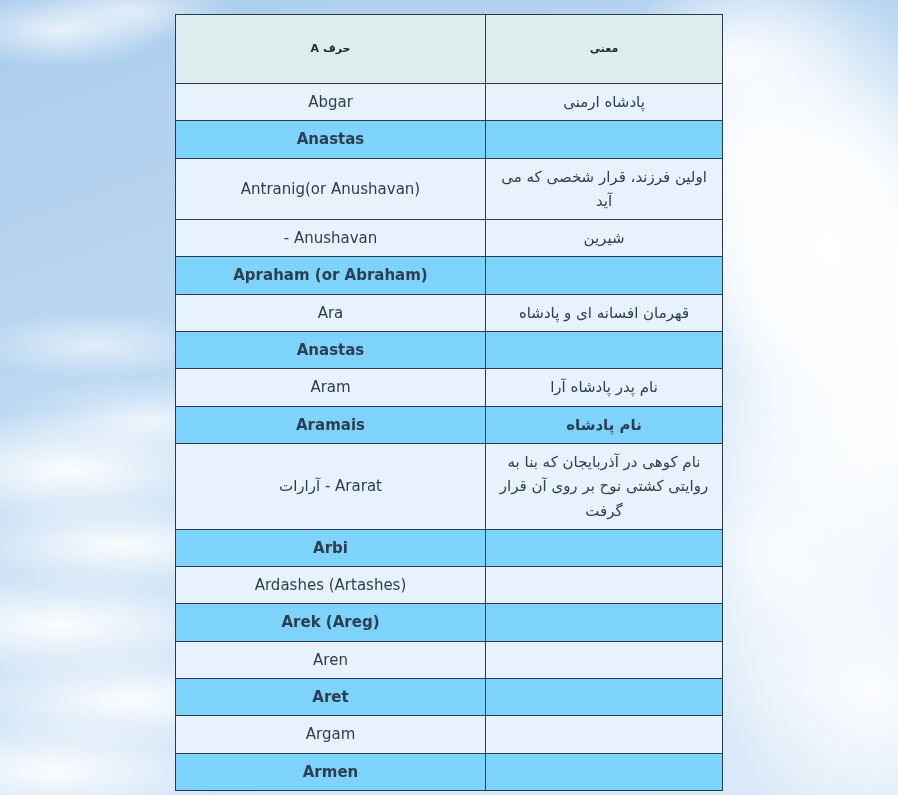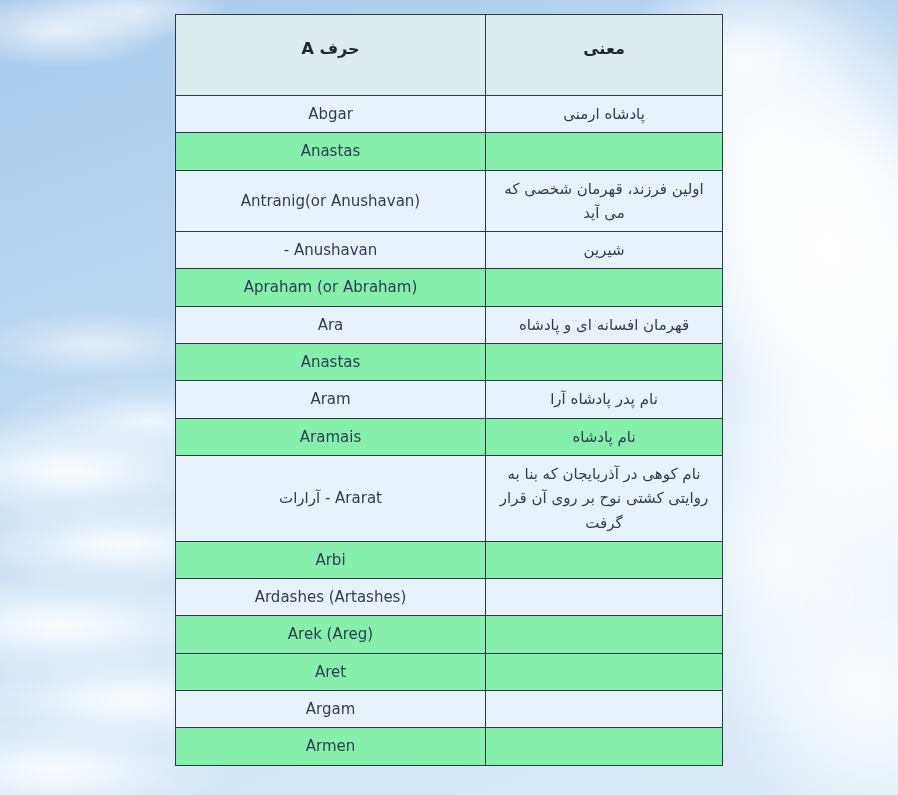--- a/index.html
+++ b/index.html
@@ -81,30 +81,31 @@
     padding: 6px 10px;
     line-height: 1.62;
     font-size: 15px;
     color: #2c3e50;
     word-wrap: break-word;
   }
   table.names-table thead th {
     background-color: #dfeced;
     color: #1d2730;
     font-weight: bold;
-    font-size: 16px;
+    font-size: 11px;
     height: 52px;
     padding-top: 8px;
-    padding-bottom: 20px;
+    padding-bottom: 8px;
   }
   table.names-table tbody tr.row-light td {
     background-color: #e8f2fc;
   }
   table.names-table tbody tr.row-dark td {
-    background-color: #86efac;
+    background-color: #7dd3fc;
+    font-weight: bold;
   }
   table.names-table tbody td {
     height: 22px;
   }
   td.cell-meaning {
     font-size: 14.5px;
   }
   td.cell-letter {
     font-size: 15.5px;
   }
@@ -134,21 +135,21 @@
     <tbody id="names-table-body">
         <tr class="row-light">
           <td class="cell-meaning">پادشاه ارمنی</td>
           <td class="cell-letter ltr-text">Abgar</td>
         </tr>
         <tr class="row-dark">
           <td class="cell-meaning"></td>
           <td class="cell-letter ltr-text">Anastas</td>
         </tr>
         <tr class="row-light">
-          <td class="cell-meaning">اولین فرزند، قهرمان شخصی که می آید</td>
+          <td class="cell-meaning">اولین فرزند، قرار شخصی که می آید</td>
           <td class="cell-letter ltr-text">Antranig(or Anushavan)</td>
         </tr>
         <tr class="row-light">
           <td class="cell-meaning">شیرین</td>
           <td class="cell-letter ltr-text">- Anushavan</td>
         </tr>
         <tr class="row-dark">
           <td class="cell-meaning"></td>
           <td class="cell-letter ltr-text">Apraham (or Abraham)</td>
         </tr>
@@ -176,20 +177,24 @@
           <td class="cell-meaning"></td>
           <td class="cell-letter ltr-text">Arbi</td>
         </tr>
         <tr class="row-light">
           <td class="cell-meaning"></td>
           <td class="cell-letter ltr-text">Ardashes (Artashes)</td>
         </tr>
         <tr class="row-dark">
           <td class="cell-meaning"></td>
           <td class="cell-letter ltr-text">Arek (Areg)</td>
+        </tr>
+        <tr class="row-light">
+          <td class="cell-meaning"></td>
+          <td class="cell-letter ltr-text">Aren</td>
         </tr>
         <tr class="row-dark">
           <td class="cell-meaning"></td>
           <td class="cell-letter ltr-text">Aret</td>
         </tr>
         <tr class="row-light">
           <td class="cell-meaning"></td>
           <td class="cell-letter ltr-text">Argam</td>
         </tr>
         <tr class="row-dark">

